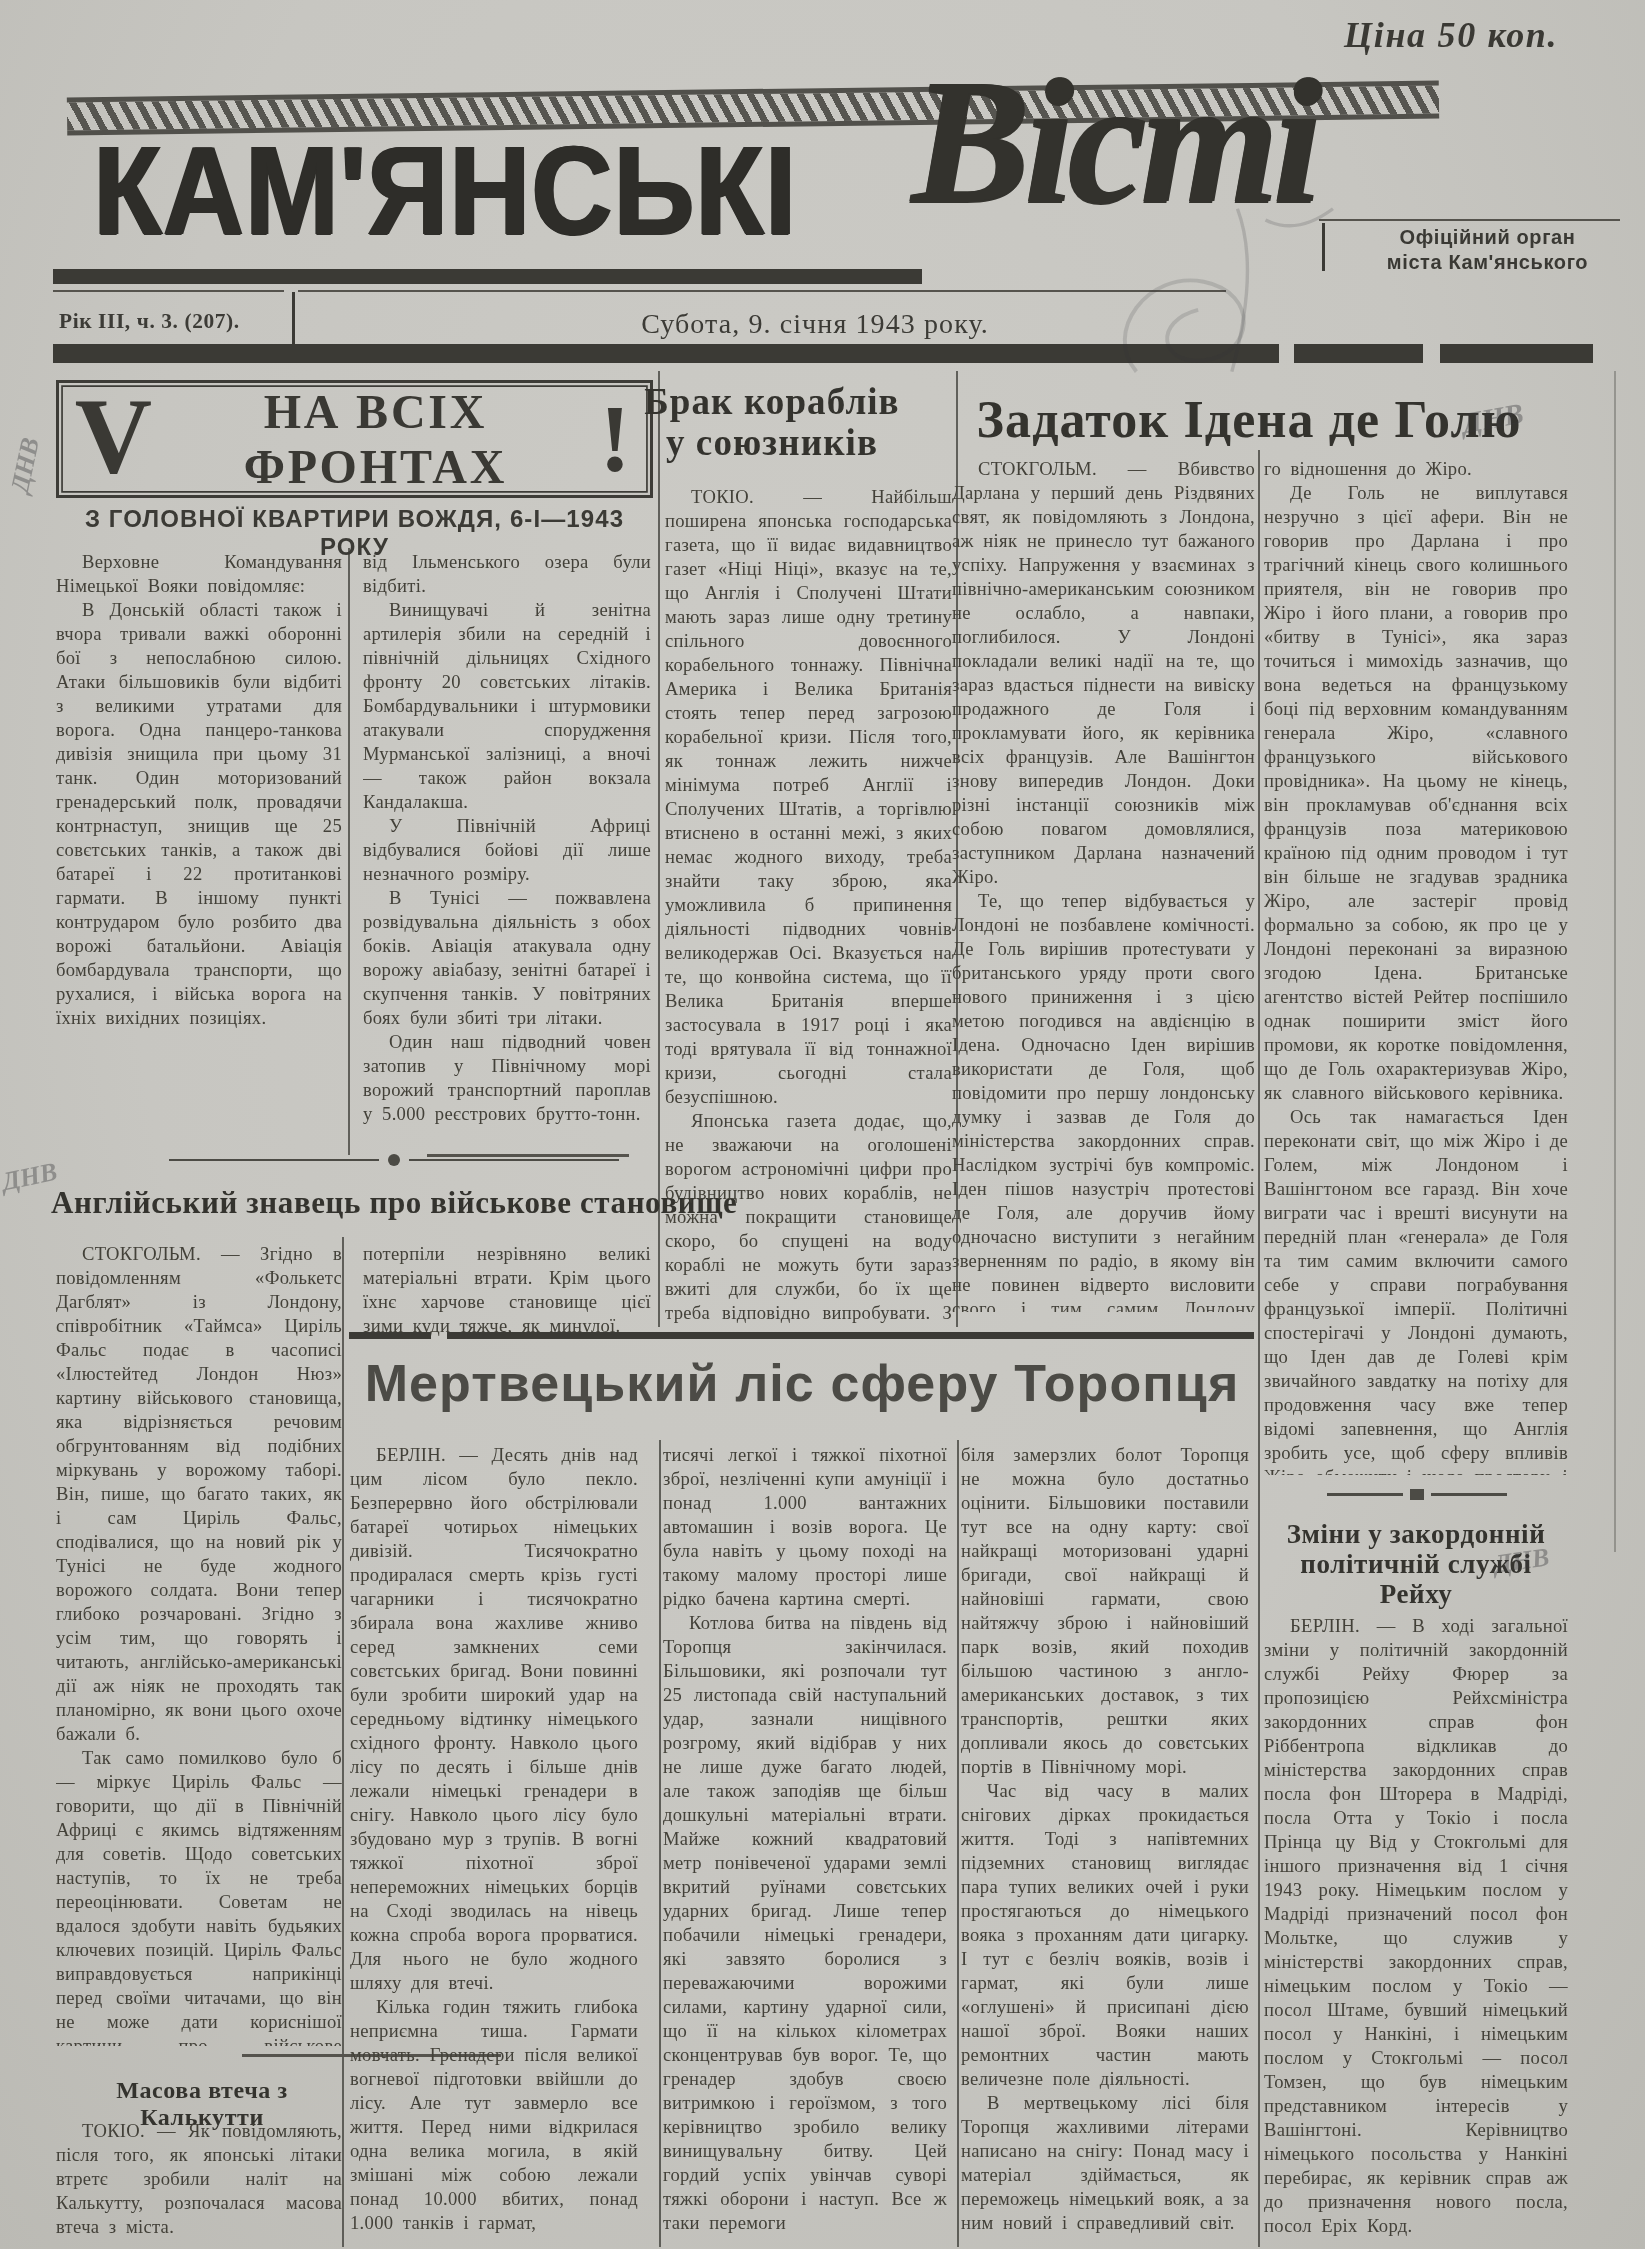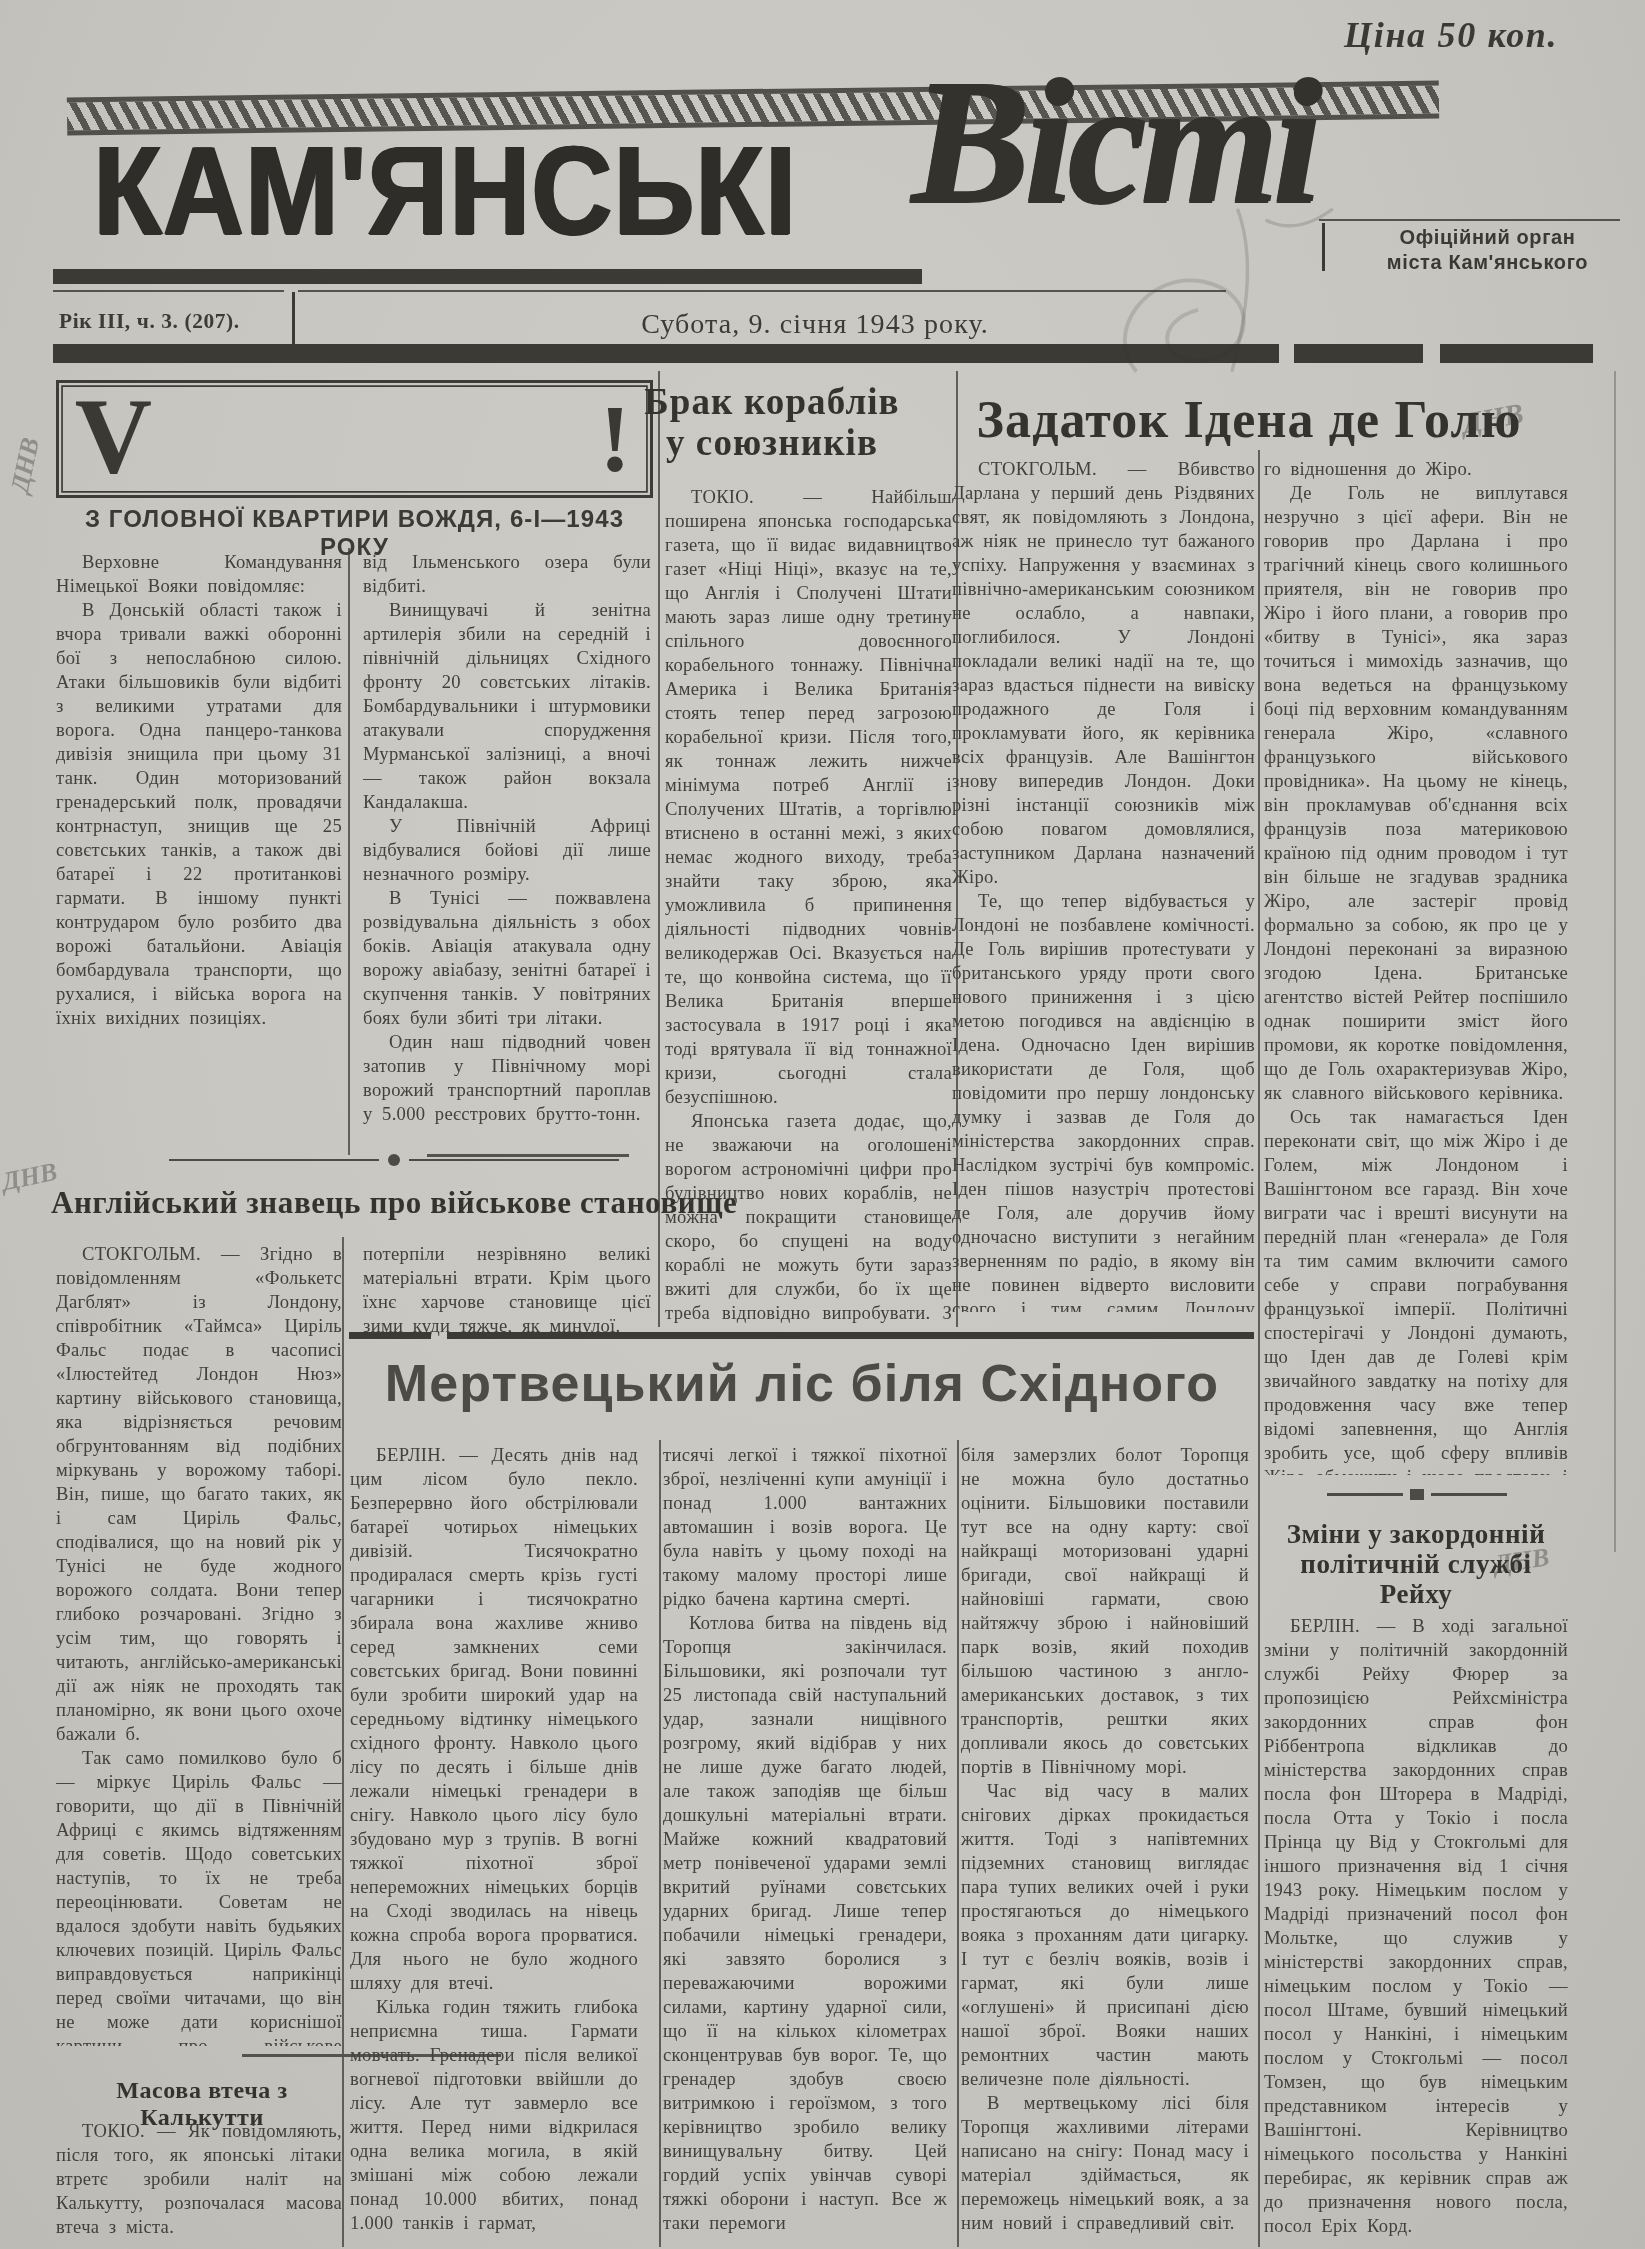--- a/index.html
+++ b/index.html
@@ -100,20 +100,21 @@
   <div class="vrule" style="left:956px;top:371px;height:956px;"></div>
   <div class="vrule" style="left:957px;top:1440px;height:807px;"></div>
   <div class="vrule" style="left:1258px;top:450px;height:1797px;"></div>
   <div class="vrule" style="left:1614px;top:371px;height:1181px;opacity:.45;"></div>
 
   <section>
     <div class="abs vbox" style="left:56px;top:380px;width:591px;height:112px;">
       <div class="vbox-inner">
         <span class="big-v">V</span>
         <span class="vtitle">
+          <div class="l2">НА ВСІХ ФРОНТАХ</div>
         </span>
         <span class="big-bang">!</span>
       </div>
     </div>
     <div class="abs subhead" style="left:62px;top:505px;width:585px;">З ГОЛОВНОЇ КВАРТИРИ ВОЖДЯ, 6-І—1943 РОКУ</div>
     <div class="abs col" style="left:56px;top:550px;width:286px;height:606px;">
         <p class="para">Верховне Командування Німецької Вояки повідомляє:</p>
         <p class="para">В Донській області також і вчора тривали важкі оборонні бої з непослабною силою. Атаки більшовиків були відбиті з великими утратами для ворога. Одна панцеро-танкова дивізія знищила при цьому 31 танк. Один моторизований гренадерський полк, провадячи контрнаступ, знищив ще 25 совєтських танків, а також дві батареї і 22 протитанкові гармати. В іншому пункті контрударом було розбито два ворожі батальйони. Авіація бомбардувала транспорти, що рухалися, і війська ворога на їхніх вихідних позиціях.</p>
       </div>
     <div class="abs col nofirstindent" style="left:363px;top:550px;width:288px;height:606px;">
@@ -187,21 +188,21 @@
       <div>політичній службі Рейху</div>
     </div>
     <div class="abs col" style="left:1264px;top:1602px;width:304px;height:641px;margin-top:12px;">
         <p class="para">БЕРЛІН. — В ході загальної зміни у політичній закордонній службі Рейху Фюрер за пропозицією Рейхсміністра закордонних справ фон Ріббентропа відкликав до міністерства закордонних справ посла фон Шторера в Мадріді, посла Отта у Токіо і посла Прінца цу Від у Стокгольмі для іншого призначення від 1 січня 1943 року. Німецьким послом у Мадріді призначений посол фон Мольтке, що служив у міністерстві закордонних справ, німецьким послом у Токіо — посол Штаме, бувший німецький посол у Нанкіні, і німецьким послом у Стокгольмі — посол Томзен, що був німецьким представником інтересів у Вашінгтоні. Керівництво німецького посольства у Нанкіні перебирає, як керівник справ аж до призначення нового посла, посол Еріх Корд.</p>
       </div>
   </section>
 
   <section>
     <div class="abs bar" style="left:349px;top:1332px;width:82px;height:7.3px;"></div>
     <div class="abs bar" style="left:447px;top:1332px;width:807px;height:7.3px;"></div>
-    <div class="abs hl hl-forest" style="left:349px;top:1354px;width:906px;">Мертвецький ліс біля Східного</div>
+    <div class="abs hl hl-forest" style="left:349px;top:1354px;width:906px;">Мертвецький ліс сферу Торопця</div>
     <div class="abs col" style="left:350px;top:1443px;width:288px;height:802px;">
         <p class="para">БЕРЛІН. — Десять днів над цим лісом було пекло. Безперервно його обстрілювали батареї чотирьох німецьких дивізій. Тисячократно продиралася смерть крізь густі чагарники і тисячократно збирала вона жахливе жниво серед замкнених семи совєтських бригад. Вони повинні були зробити широкий удар на середньому відтинку німецького східного фронту. Навколо цього лісу по десять і більше днів лежали німецькі гренадери в снігу. Навколо цього лісу було збудовано мур з трупів. В вогні тяжкої піхотної зброї непереможних німецьких борців на Сході зводилась на нівець кожна спроба ворога прорватися. Для нього не було жодного шляху для втечі.</p>
         <p class="para">Кілька годин тяжить глибока неприємна тиша. Гармати мовчать. Гренадери після великої вогневої підготовки ввійшли до лісу. Але тут завмерло все життя. Перед ними відкрилася одна велика могила, в якій змішані між собою лежали понад 10.000 вбитих, понад 1.000 танків і гармат,</p>
       </div>
     <div class="abs col nofirstindent" style="left:663px;top:1443px;width:284px;height:802px;">
         <p class="para">тисячі легкої і тяжкої піхотної зброї, незліченні купи амуніції і понад 1.000 вантажних автомашин і возів ворога. Це була навіть у цьому поході на такому малому просторі лише рідко бачена картина смерті.</p>
         <p class="para">Котлова битва на південь від Торопця закінчилася. Більшовики, які розпочали тут 25 листопада свій наступальний удар, зазнали нищівного розгрому, який відібрав у них не лише дуже багато людей, але також заподіяв ще більш дошкульні матеріальні втрати. Майже кожний квадратовий метр понівеченої ударами землі вкритий руїнами совєтських ударних бригад. Лише тепер побачили німецькі гренадери, які завзято боролися з переважаючими ворожими силами, картину ударної сили, що її на кількох кілометрах сконцентрував був ворог. Те, що гренадер здобув своєю витримкою і героїзмом, з того керівництво зробило велику винищувальну битву. Цей гордий успіх увінчав суворі тяжкі оборони і наступ. Все ж таки перемоги</p>
       </div>
     <div class="abs col nofirstindent" style="left:961px;top:1443px;width:288px;height:802px;">
         <p class="para">біля замерзлих болот Торопця не можна було достатньо оцінити. Більшовики поставили тут все на одну карту: свої найкращі моторизовані ударні бригади, свої найкращі й найновіші гармати, свою найтяжчу зброю і найновіший парк возів, який походив більшою частиною з англо-американських доставок, з тих транспортів, рештки яких допливали якось до совєтських портів в Північному морі.</p>

